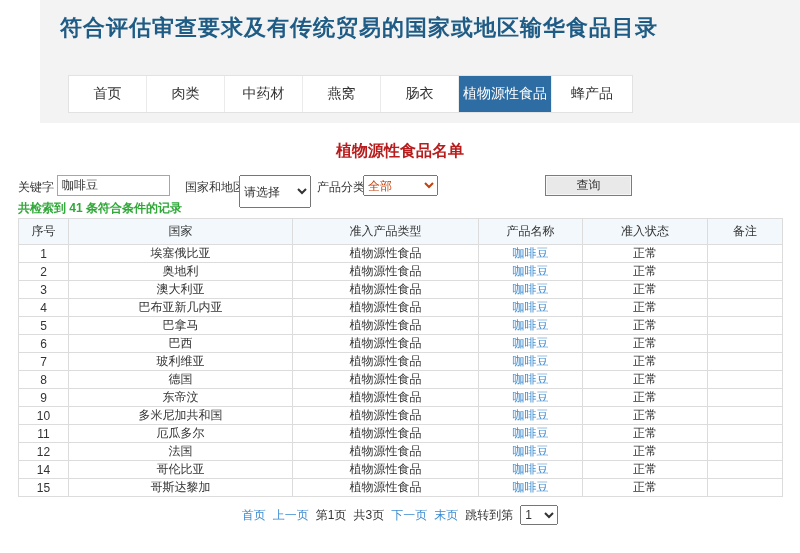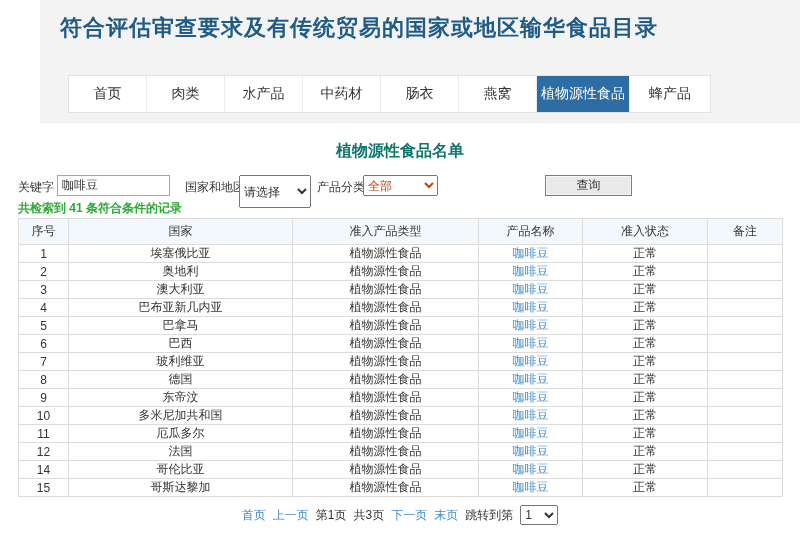--- a/index.html
+++ b/index.html
@@ -15,21 +15,21 @@
   
   .navbar { position:absolute; top:75px; left:28px; height:38px; display:flex;
     background:#ffffff; border:1px solid #e2e2e2; }
   .nav-tab { width:78px; display:flex; align-items:center; justify-content:center;
     font-size:14px; color:#333; border-right:1px solid #ebebeb; cursor:pointer; white-space:nowrap; }
   .nav-tab:last-child { border-right:none; width:80px; }
   .nav-tab.active { background:#2d6da3; color:#fff; width:93px; }
 
   
   .section-title { position:absolute; top:141px; left:0; width:800px; text-align:center;
-    font-size:16px; font-weight:bold; color:#0f766e; }
+    font-size:16px; font-weight:bold; color:#b91c1c; }
 
   
   .search-bar { position:absolute; top:174px; left:0; width:800px; height:26px; font-size:12px; color:#333; }
   .search-bar .lbl { position:absolute; top:5px; }
   #kw-label { left:18px; }
   #kw-input { position:absolute; top:1px; left:57px; width:113px; height:21px;
     border:1px solid #a6a6a6; font-size:12px; padding:0 4px; color:#333; background:#fff; }
   #country-label { left:185px; }
   #country-select { position:absolute; top:1px; left:239px; width:72px; height:33px; font-size:12px; color:#333; }
   #category-label { left:317px; }
@@ -58,24 +58,23 @@
 </head>
 <body>
 
 <div class="stage">
 
   <div class="top-band">
     <div class="main-title">符合评估审查要求及有传统贸易的国家或地区输华食品目录</div>
     <div class="navbar">
       <div class="nav-tab">首页</div>
       <div class="nav-tab">肉类</div>
-      <div class="nav-tab">水产品</div>
       <div class="nav-tab">中药材</div>
+      <div class="nav-tab">燕窝</div>
       <div class="nav-tab">肠衣</div>
-      <div class="nav-tab">燕窝</div>
       <div class="nav-tab active">植物源性食品</div>
       <div class="nav-tab">蜂产品</div>
     </div>
   </div>
 
   <div class="section-title">植物源性食品名单</div>
 
   <div class="search-bar">
     <span class="lbl" id="kw-label">关键字：</span>
     <input id="kw-input" type="text" value="咖啡豆" style="">

